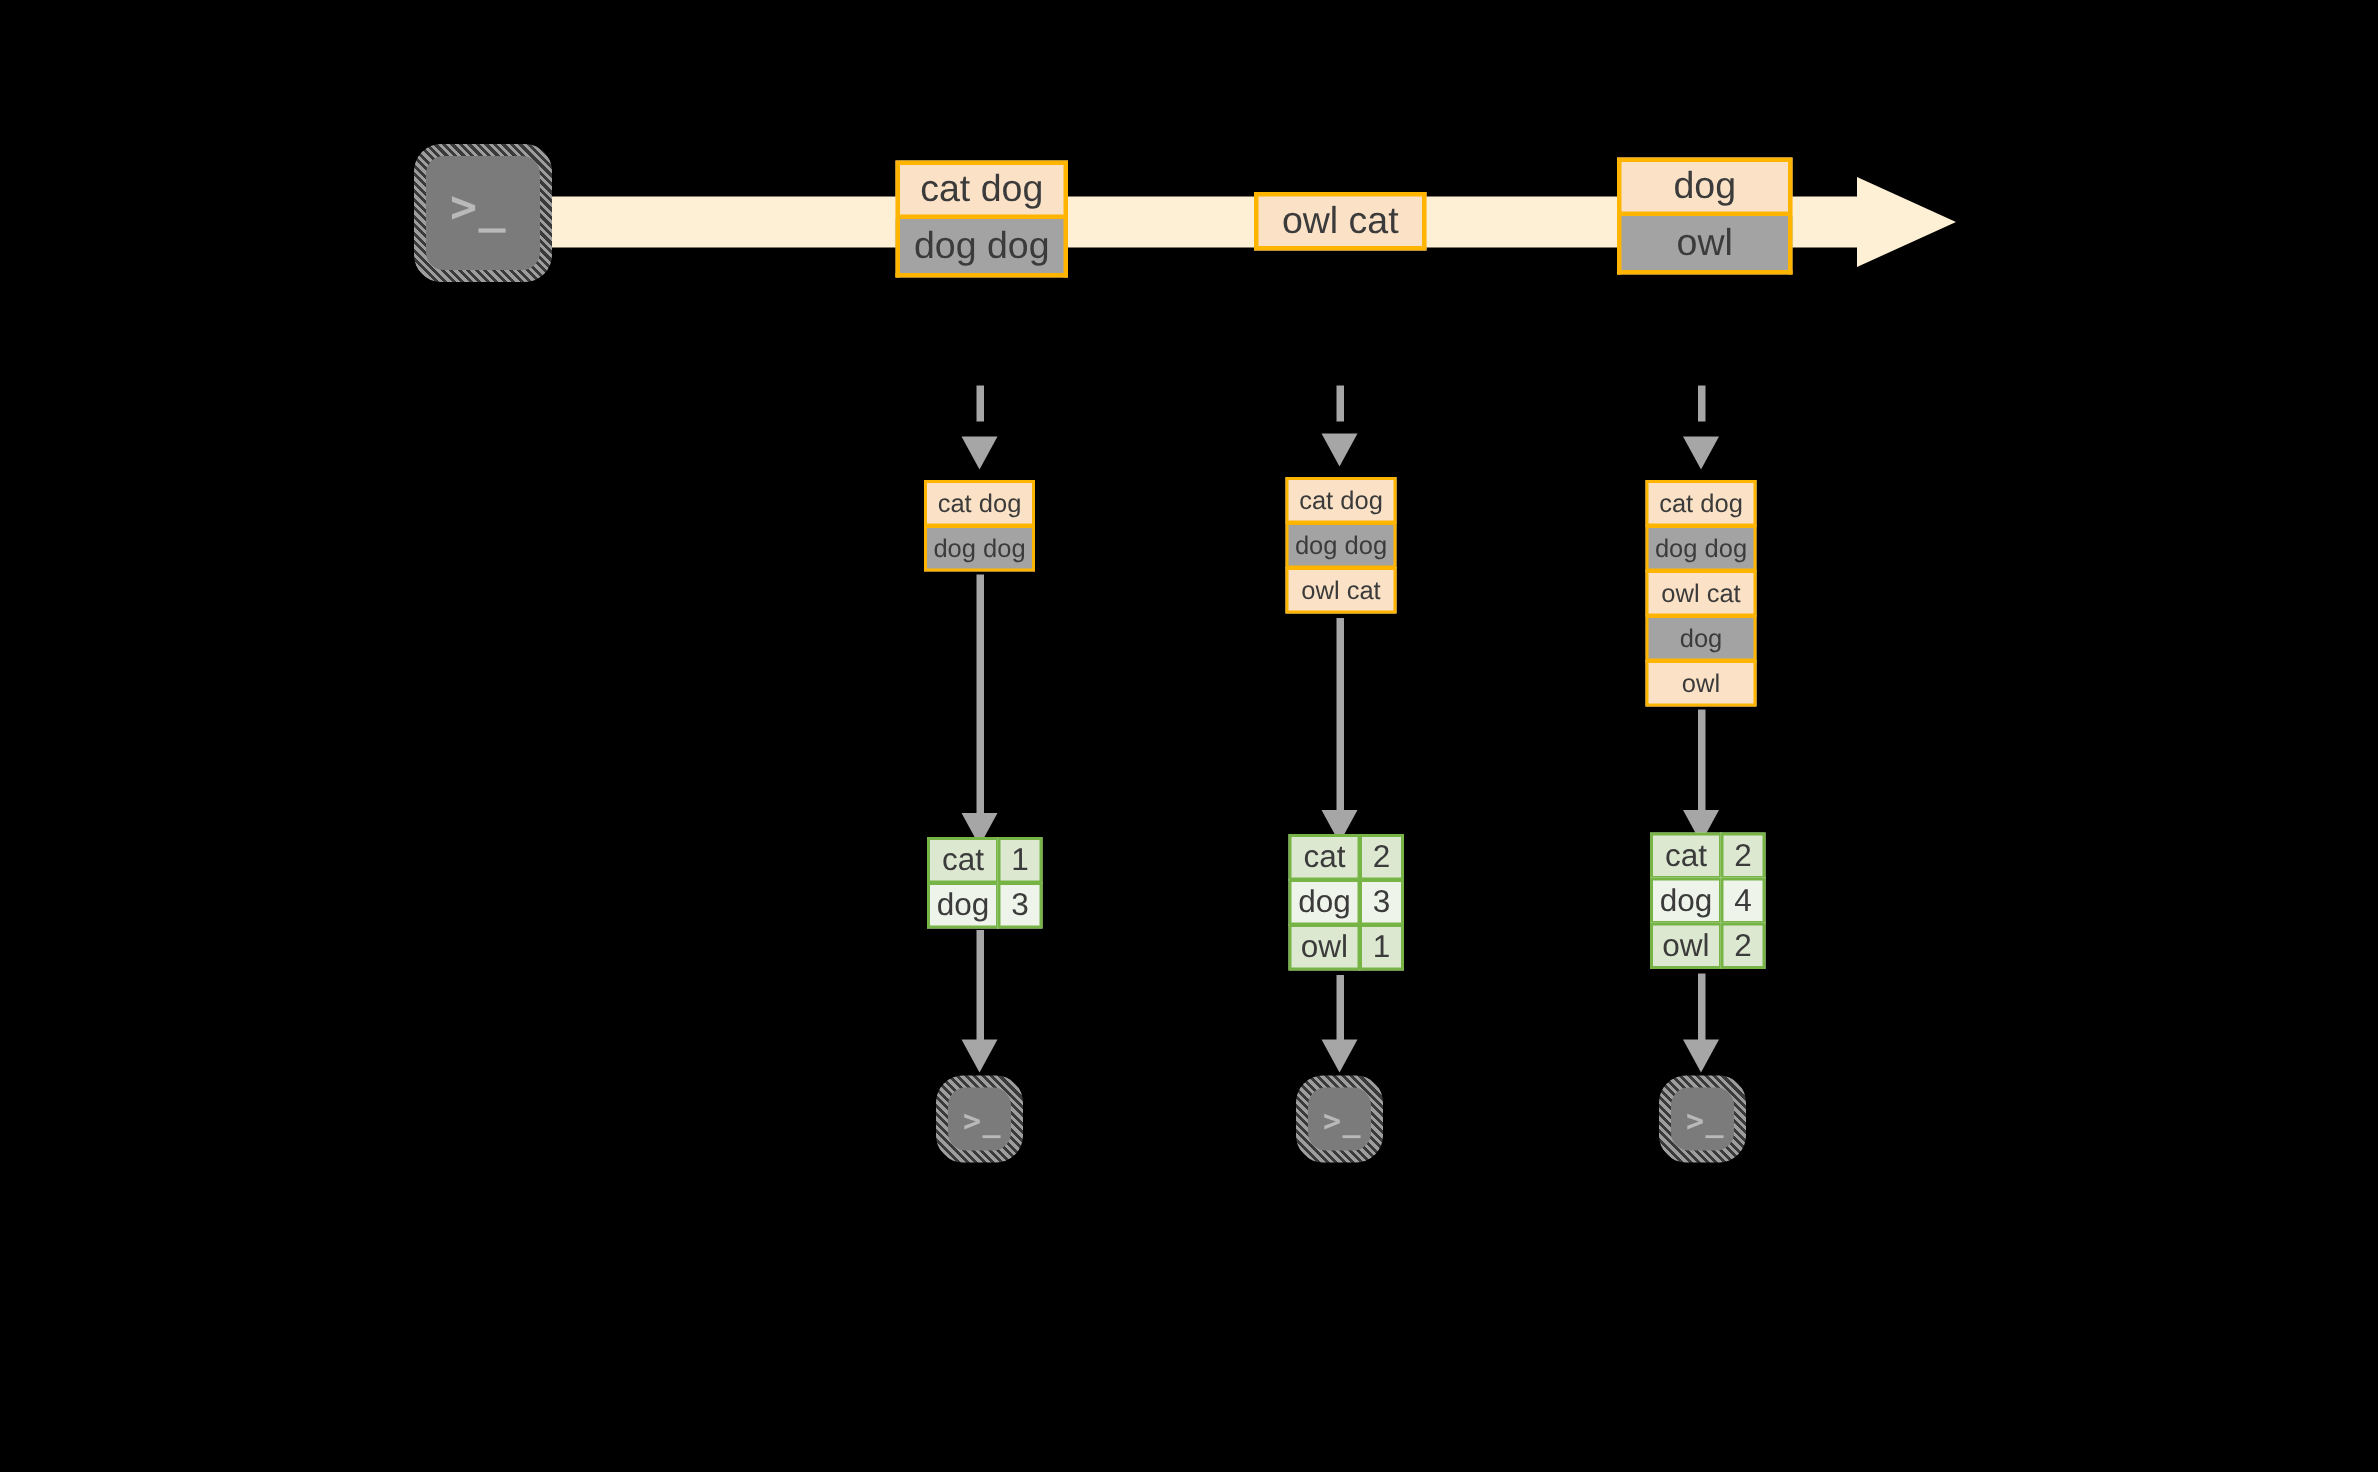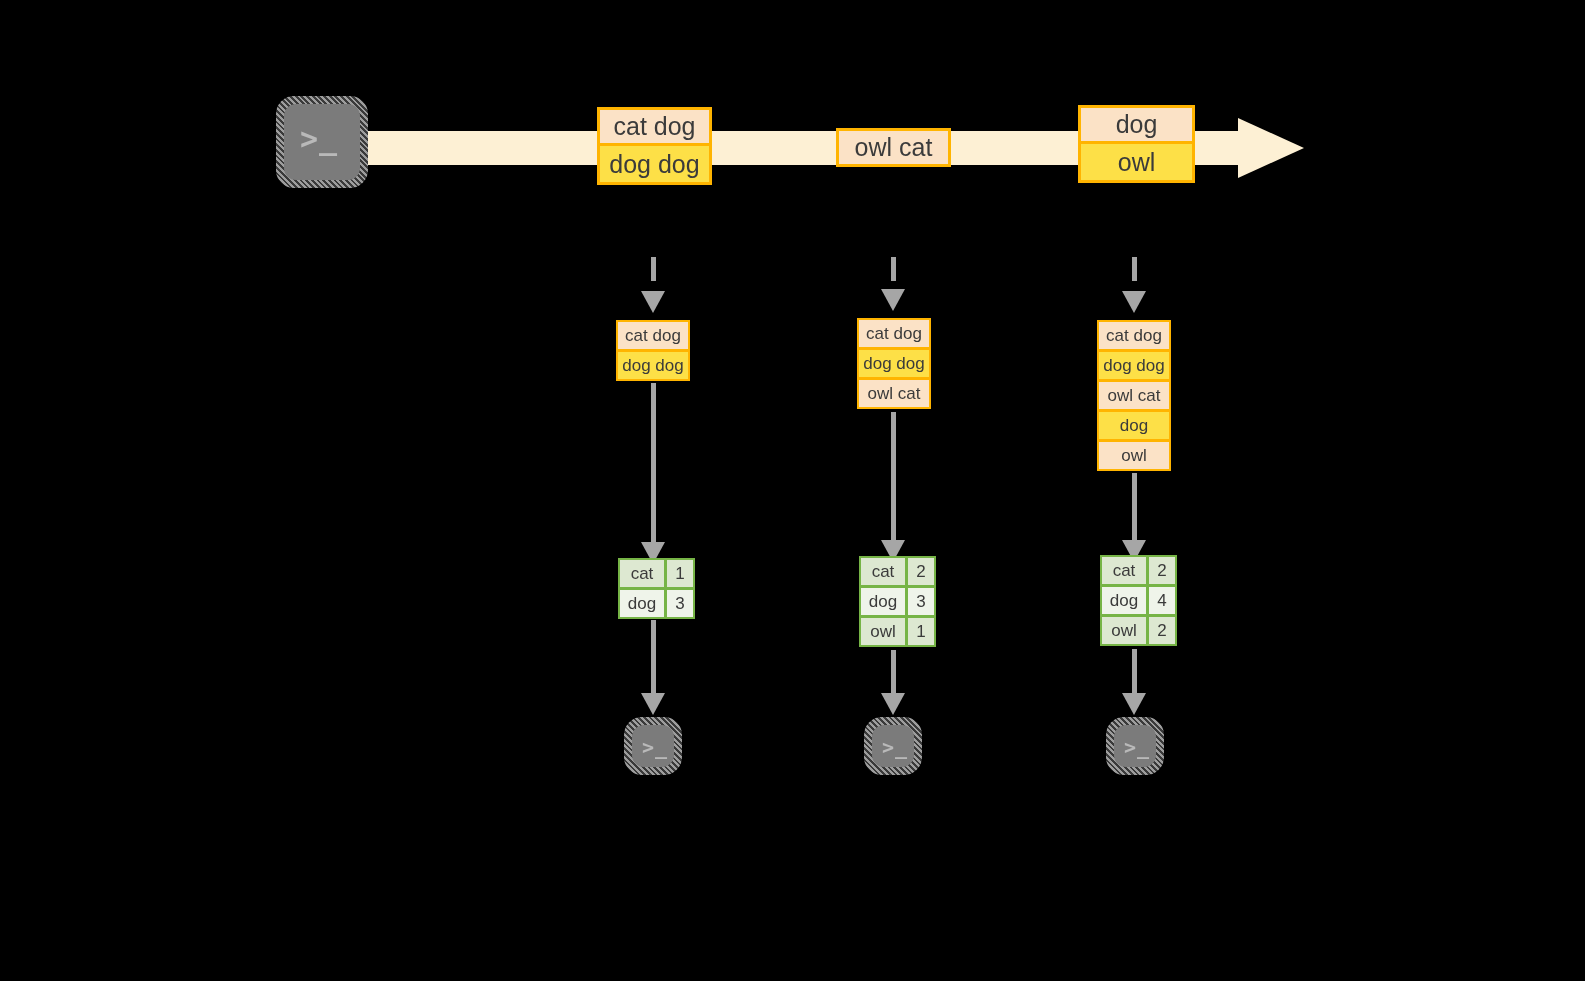--- a/index.html
+++ b/index.html
@@ -88,21 +88,21 @@
   .obox .row {
     box-sizing: border-box;
     border: 3px solid #ffb400;
     background: #fbe2c6;
     color: #3b3b3b;
     display: flex;
     align-items: center;
     justify-content: center;
     white-space: nowrap;
   }
-  .obox .row.alt { background: #fde047; }
+  .obox .row.alt { background: #a3a3a3; }
 
   
   .obox.top .row {
     font-size: 25px;
     height: 39px;
   }
   .obox.top .row + .row { border-top-width: 0; }
 
   
   .obox.mid .row {
@@ -119,21 +119,21 @@
     z-index: 3;
     display: flex;
     flex-direction: column;
   }
   .gbox .grow { display: flex; }
   .gbox .gcell {
     box-sizing: border-box;
     border: 2px solid #76b446;
     background: #dde8d1;
     color: #3b3b3b;
-    font-size: 17px;
+    font-size: 21px;
     height: 31px;
     display: flex;
     align-items: center;
     justify-content: center;
   }
   .gbox .grow.alt .gcell { background: #eff4ea; }
   .gbox .grow + .grow { margin-top: -1px; }
   .gbox .gcell + .gcell { margin-left: -1px; }
   .gbox .gcell.word { width: 48px; }
   .gbox .gcell.count { width: 30px; }

